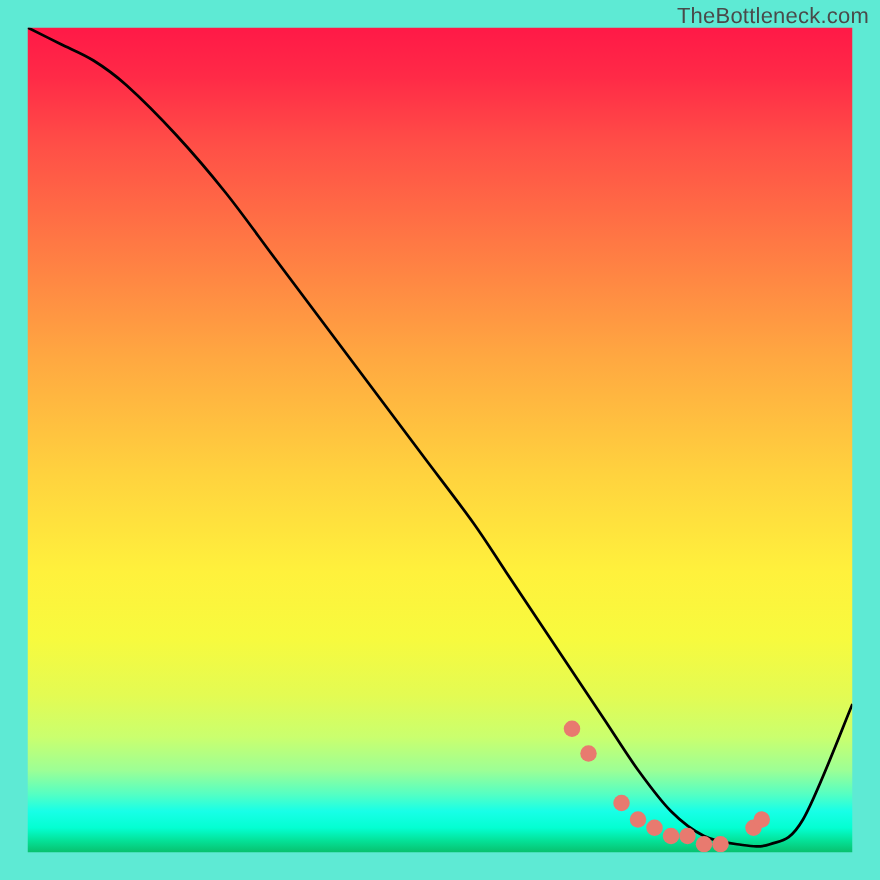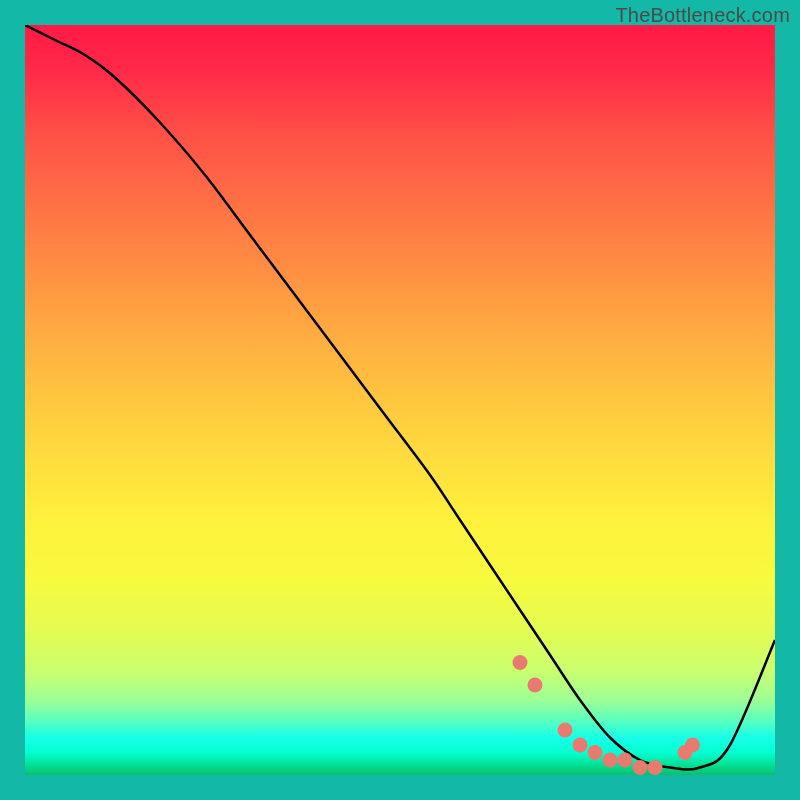--- a/index.html
+++ b/index.html
@@ -1,21 +1,21 @@
 <!DOCTYPE html>
 <html><head>
 <meta charset="utf-8">
 <style>
   * { margin: 0; padding: 0; box-sizing: border-box; }
   body { background: #000; width: 800px; height: 800px; overflow: hidden; font-family: Arial, sans-serif; }
   .frame {
     position: relative;
     width: 800px;
     height: 800px;
-    background: #14b8a6;
+    background: #5eead4;
   }
   .plot-area {
     position: absolute;
     left: 25px;
     top: 25px;
     width: 750px;
     height: 750px;
     overflow: hidden;
   }
   .gradient-bg {

